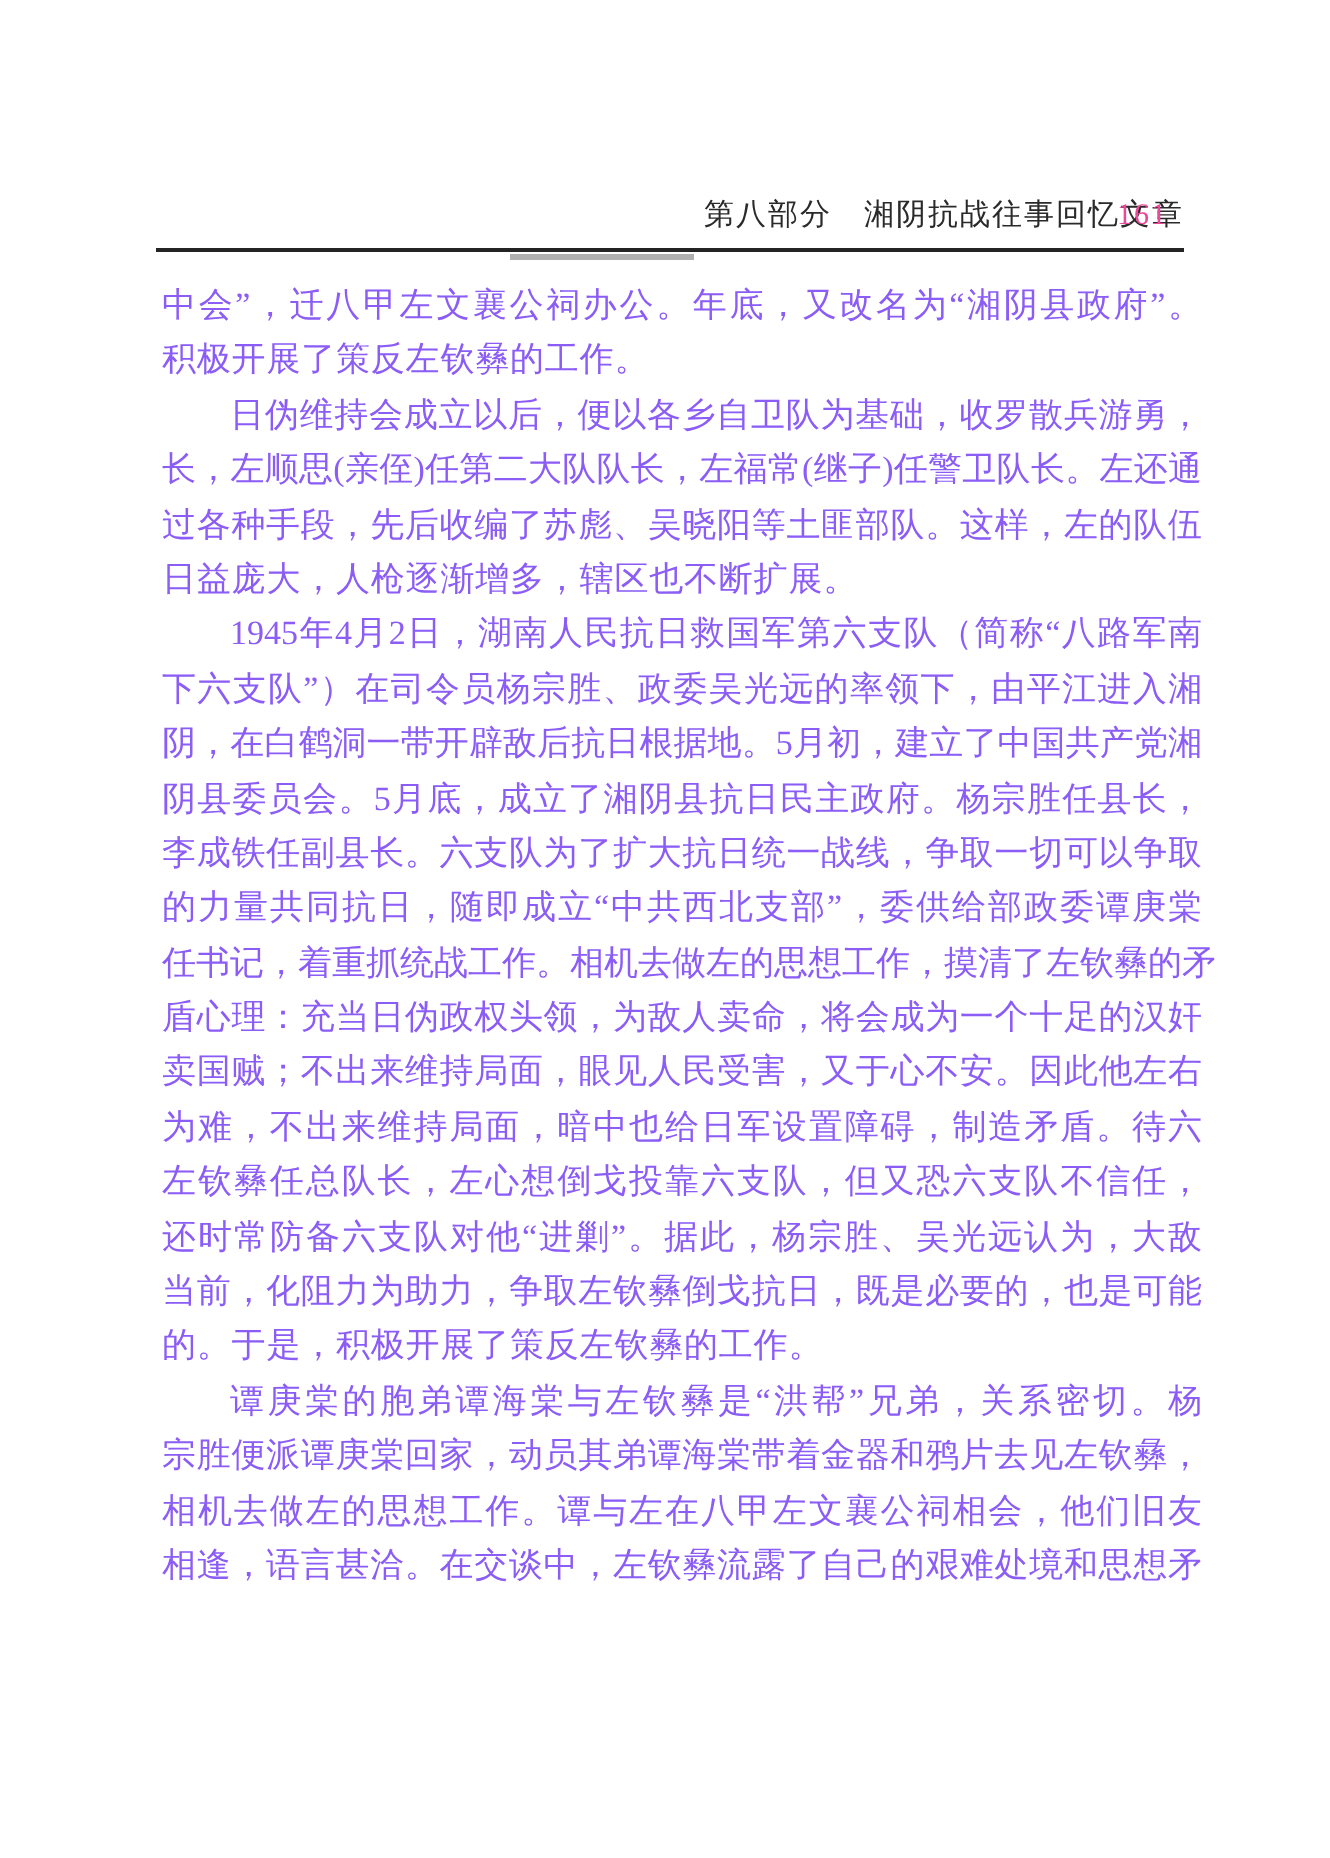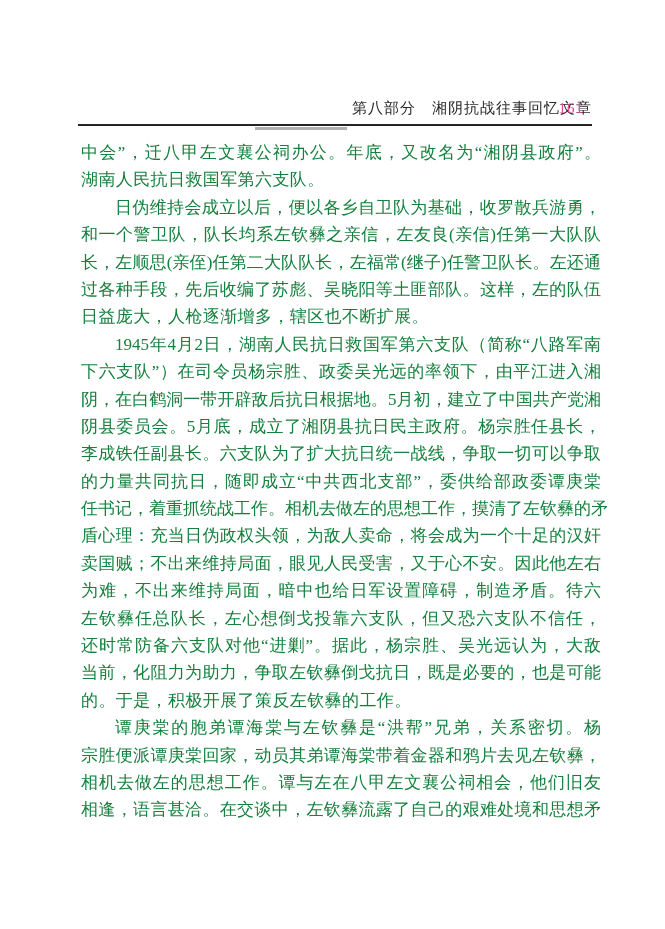--- a/index.html
+++ b/index.html
@@ -58,43 +58,42 @@
     left: 81px;
     width: 520px;
   }
   .line {
     height: 27.4px;
     line-height: 27.4px;
     font-size: 17px;
     white-space: nowrap;
     text-align: justify;
     text-align-last: justify;
-    color: #15803d;
+    color: #8b5cf6;
   }
   .line.indent { padding-left: 34px; }
   .line.end { text-align-last: left; letter-spacing: 0.4px; }
 </style>
 </head>
 <body>
 
 <div class="page">
 
   <div class="running-header">
     <span class="header-heading">第八部分　湘阴抗战往事回忆文章</span>
     <span class="header-pagenum">161</span>
   </div>
 
   <div class="header-rule"></div>
   <div class="header-rule-shadow"></div>
 
   <div class="body-text">
       <div class="line">中会”，迁八甲左文襄公祠办公。年底，又改名为“湘阴县政府”。</div>
-      <div class="line end">湖南人民抗日救国军第六支队。</div>
+      <div class="line end">积极开展了策反左钦彝的工作。</div>
       <div class="line indent">日伪维持会成立以后，便以各乡自卫队为基础，收罗散兵游勇，</div>
-      <div class="line">和一个警卫队，队长均系左钦彝之亲信，左友良(亲信)任第一大队队</div>
       <div class="line">长，左顺思(亲侄)任第二大队队长，左福常(继子)任警卫队长。左还通</div>
       <div class="line">过各种手段，先后收编了苏彪、吴晓阳等土匪部队。这样，左的队伍</div>
       <div class="line end">日益庞大，人枪逐渐增多，辖区也不断扩展。</div>
       <div class="line indent">1945年4月2日，湖南人民抗日救国军第六支队（简称“八路军南</div>
       <div class="line">下六支队”）在司令员杨宗胜、政委吴光远的率领下，由平江进入湘</div>
       <div class="line">阴，在白鹤洞一带开辟敌后抗日根据地。5月初，建立了中国共产党湘</div>
       <div class="line">阴县委员会。5月底，成立了湘阴县抗日民主政府。杨宗胜任县长，</div>
       <div class="line">李成铁任副县长。六支队为了扩大抗日统一战线，争取一切可以争取</div>
       <div class="line">的力量共同抗日，随即成立“中共西北支部”，委供给部政委谭庚棠</div>
       <div class="line">任书记，着重抓统战工作。相机去做左的思想工作，摸清了左钦彝的矛</div>

